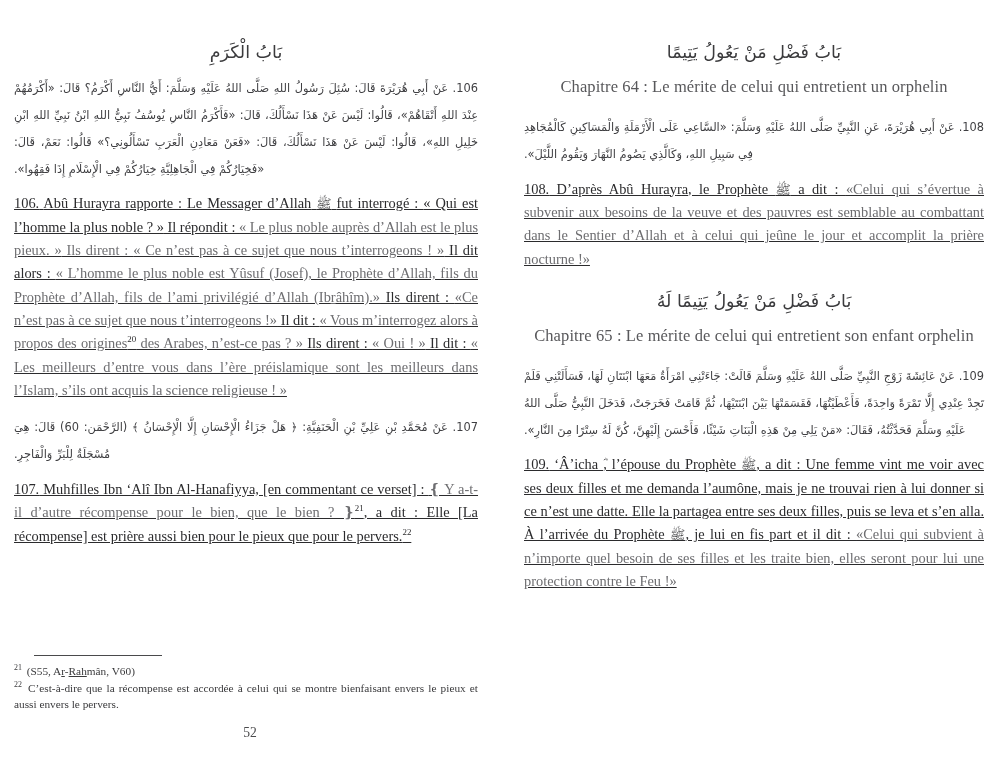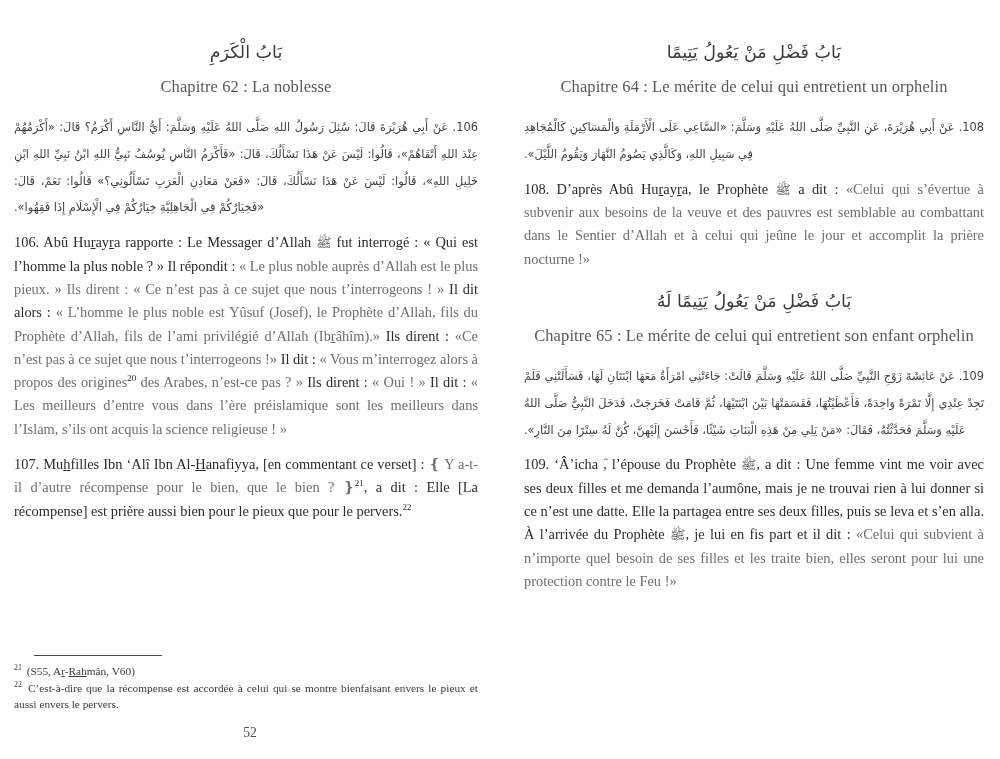--- a/index.html
+++ b/index.html
@@ -71,20 +71,21 @@
   }
 
   
   .fr-text {
     text-align: justify;
     font-size: 14.4px;
     line-height: 1.62;
     color: #2b2b2d;
     margin: 10px 0 12px 0;
     hyphens: none;
+    text-decoration: underline;
   }
   .fr-text .quote {
     color: #6d6d70;
   }
   .fr-text .grey {
     color: #707073;
   }
   sup {
     font-size: 0.62em;
     vertical-align: super;
@@ -138,32 +139,32 @@
 </head>
 <body>
 
 <div class="spread">
 
   <div class="page page-left">
     <div class="body-flow">
 
       <div class="ar-heading">بَابُ الْكَرَمِ</div>
 
-      <div class="fr-chapter">Chapitre 62 : La noblesse</div>
 
       <div class="ar-text">106. عَنْ أَبِي هُرَيْرَةَ قَالَ: سُئِلَ رَسُولُ اللهِ صَلَّى اللهُ عَلَيْهِ وَسَلَّمَ: أَيُّ النَّاسِ أَكْرَمُ؟ قَالَ: «أَكْرَمُهُمْ عِنْدَ اللهِ أَتْقَاهُمْ»، قَالُوا: لَيْسَ عَنْ هَذَا نَسْأَلُكَ، قَالَ: «فَأَكْرَمُ النَّاسِ يُوسُفُ نَبِيُّ اللهِ ابْنُ نَبِيِّ اللهِ ابْنِ خَلِيلِ اللهِ»، قَالُوا: لَيْسَ عَنْ هَذَا نَسْأَلُكَ، قَالَ: «فَعَنْ مَعَادِنِ الْعَرَبِ تَسْأَلُونِي؟» قَالُوا: نَعَمْ، قَالَ: «فَخِيَارُكُمْ فِي الْجَاهِلِيَّةِ خِيَارُكُمْ فِي الْإِسْلَامِ إِذَا فَقِهُوا».</div>
 
       <p class="fr-text">
         <span>106.</span> <span>Abû Hu</span><u class="thin">r</u><span>ay</span><u class="thin">r</u><span>a rapporte : Le Messager d’Allah</span>
         <span class="sigla">ﷺ</span>
         <span>fut interrogé : </span><span>« Qui est l’homme la plus noble ? »</span><span> Il répondit : </span><span class="quote">« Le plus noble auprès d’Allah est le plus pieux. »</span><span class="grey"> Ils dirent : </span><span class="quote">« Ce n’est pas à ce sujet que nous t’interrogeons ! »</span><span> Il dit alors : </span><span class="quote">« L’homme le plus noble est Yûsuf (Josef), le Prophète d’Allah, fils du Prophète d’Allah, fils de l’ami privilégié d’Allah (Ib</span><u class="thin quote">r</u><span class="quote">âhîm).»</span><span> Ils dirent : </span><span class="quote">«Ce n’est pas à ce sujet que nous t’interrogeons !»</span><span> Il dit : </span><span class="quote">« Vous m’interrogez alors à propos des origines</span><sup>20</sup><span class="quote"> des Arabes, n’est-ce pas ? »</span><span> Ils dirent : </span><span class="quote">« Oui ! »</span><span> Il dit : </span><span class="quote">« Les meilleurs d’entre vous dans l’ère préislamique sont les meilleurs dans l’Islam, s’ils ont acquis la science religieuse ! »</span>
       </p>
 
 
 
+      <div class="ar-text">107. عَنْ مُحَمَّدِ بْنِ عَلِيِّ بْنِ الْحَنَفِيَّةِ: ﴿ هَلْ جَزَاءُ الْإِحْسَانِ إِلَّا الْإِحْسَانُ ﴾ (الرَّحْمَن: 60) قَالَ: هِيَ مُسْجَلَةٌ لِلْبَرِّ وَالْفَاجِرِ.</div>
 
       <p class="fr-text">
         <span>107.</span><span> Mu</span><u class="thin">h</u><span>filles Ibn ‘Alî Ibn Al-</span><u class="thin">H</u><span>anafiyya, [en commentant ce verset] : </span><span class="quote">❴ Y a-t-il d’autre récompense pour le bien, que le bien ? ❵</span><sup>21</sup><span>, a dit : Elle [La récompense] est prière aussi bien pour le pieux que pour le pervers.</span><sup>22</sup>
       </p>
 
     </div>
 
     <div class="footnotes">
       <div class="fn-rule"></div>
 

